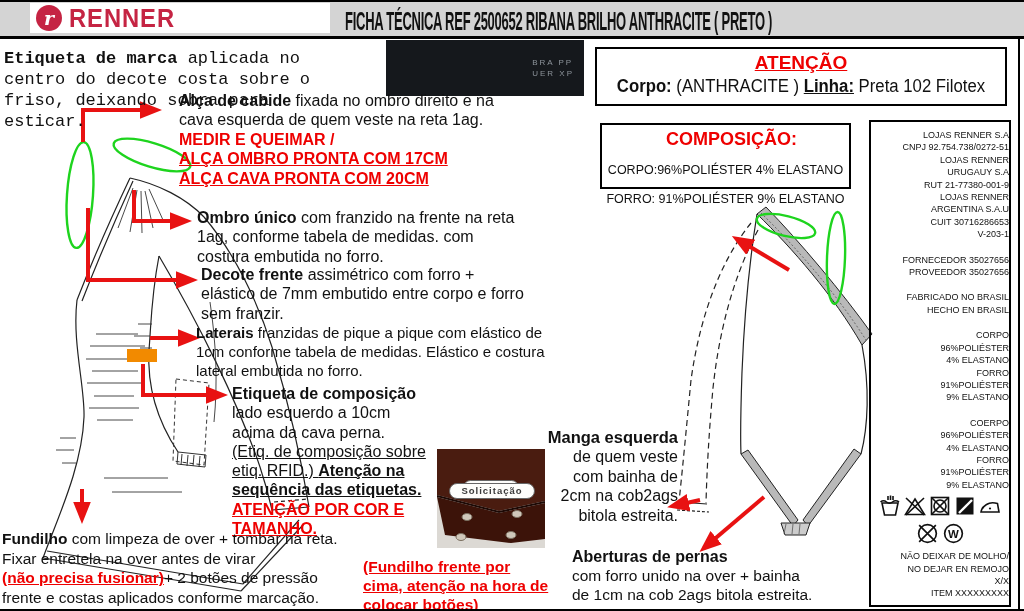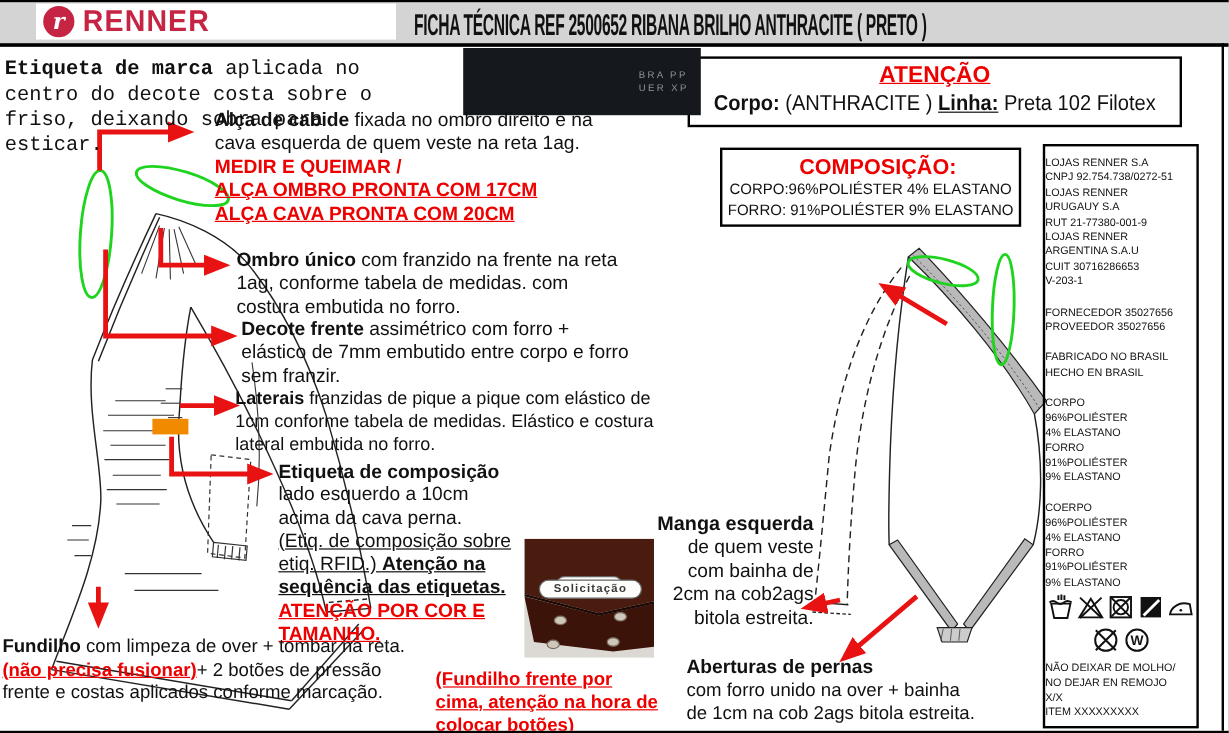--- a/index.html
+++ b/index.html
@@ -15,38 +15,38 @@
   #hdr{left:0;top:0;width:1024px;height:34px;background:#d4d4d4;border-bottom:3px solid #000;}
   #logobox{left:30px;top:1px;width:300px;height:30px;background:#fff;display:flex;align-items:center;}
   #logocirc{width:26px;height:26px;border-radius:50%;background:#c52443;margin-left:6px;
             display:flex;align-items:center;justify-content:center;}
   #logocirc span{font-family:"DejaVu Serif",serif;font-style:italic;font-weight:bold;color:#fff;font-size:19px;line-height:1;}
   #brandword{color:#c52443;font-size:25px;font-weight:bold;letter-spacing:1px;margin-left:7px;transform:scaleX(.95);transform-origin:left;}
   #title{left:345px;top:5px;font-size:25px;font-weight:bold;letter-spacing:-.5px;white-space:nowrap;
          transform:scaleX(.52);transform-origin:left;}
   
   .box{border:2px solid #000;background:#fff;box-sizing:border-box;}
-  #att{left:573px;top:45px;width:412px;height:59px;text-align:center;padding-top:3px;}
+  #att{left:595px;top:45px;width:412px;height:59px;text-align:center;padding-top:3px;}
   #att .t{font-size:19px;font-weight:bold;color:#ee0000;text-decoration:underline;}
   #att .l{font-size:18px;margin-top:2px;white-space:nowrap;transform:scaleX(.93);transform-origin:center;}
   #comp{left:600px;top:121px;width:251px;height:66px;text-align:center;padding-top:4px;}
   #comp .t{font-size:18px;font-weight:bold;color:#ee0000;margin-left:12px;}
-  #comp .l{font-size:12.5px;line-height:17px;white-space:nowrap;}
+  #comp .l{font-size:12.5px;line-height:17px;white-space:nowrap;margin-top:12px;}
   
   #blu{left:386px;top:38px;width:198px;height:56px;background:#15181c;display:flex;align-items:center;}
   #blu .word{margin-left:14px;font-size:21px;font-weight:bold;letter-spacing:1px;}
   #blu .w1{color:#c9cdd3;}
   #blu .w2{color:#383f46;font-weight:bold;}
   #blu .sz{margin-left:auto;margin-right:10px;font-size:8px;letter-spacing:2px;color:#8d949b;text-align:left;line-height:11px;}
   
   .ann{font-size:16px;line-height:19.4px;}
   .sm{font-size:15px;line-height:19px;}
   
-  #care{left:869px;top:118px;width:130px;height:487px;border:2px solid #000;box-sizing:border-box;
-        text-align:left;font-size:9px;line-height:12.4px;padding-top:7px;}
+  #care{left:869px;top:118px;width:142px;height:487px;border:2px solid #000;box-sizing:border-box;
+        text-align:right;font-size:9px;line-height:12.4px;padding-top:7px;}
   #care .gap{height:13px;}
   .icoRow{display:flex;justify-content:center;align-items:center;gap:1px;margin-top:3px;}
   .ico{display:block;}
   
   #photo{left:437px;top:447px;width:108px;height:99px;background:#dcd9d4;}
   .pill{position:absolute;background:#fdfdfb;border:1px solid #666;border-radius:8px;
         font-size:9.5px;font-weight:bold;color:#3a3a3a;text-align:center;line-height:13px;letter-spacing:1px;}
   svg{display:block;}
 </style>
 </head>
@@ -218,20 +218,21 @@
   <div class="abs" style="left:538px;top:426px;width:140px;text-align:right;font-size:16px;line-height:19.4px;">
     <div class="b" style="font-size:16.5px;">Manga esquerda</div>
     <div>de quem veste</div>
     <div>com bainha de</div>
     <div>2cm na cob2ags</div>
     <div>bitola estreita.</div>
   </div>
 
   <div class="abs" style="left:2px;top:527px;width:368px;font-size:15.5px;line-height:19.5px;">
     <div><span class="b">Fundilho</span><span> com limpeza de over + tombar na reta.</span></div>
+    <div>Fixar entretela na over antes de virar</div>
     <div><span class="b red ul">(não precisa fusionar)</span><span>+ 2 botões de pressão</span></div>
     <div>frente e costas aplicados conforme marcação.</div>
   </div>
 
   <div class="abs b red" style="left:363px;top:555px;width:215px;font-size:15.5px;line-height:19px;">
     <div class="ul">(Fundilho frente por</div>
     <div class="ul">cima, atenção na hora de</div>
     <div class="ul">colocar botões)</div>
   </div>
 

